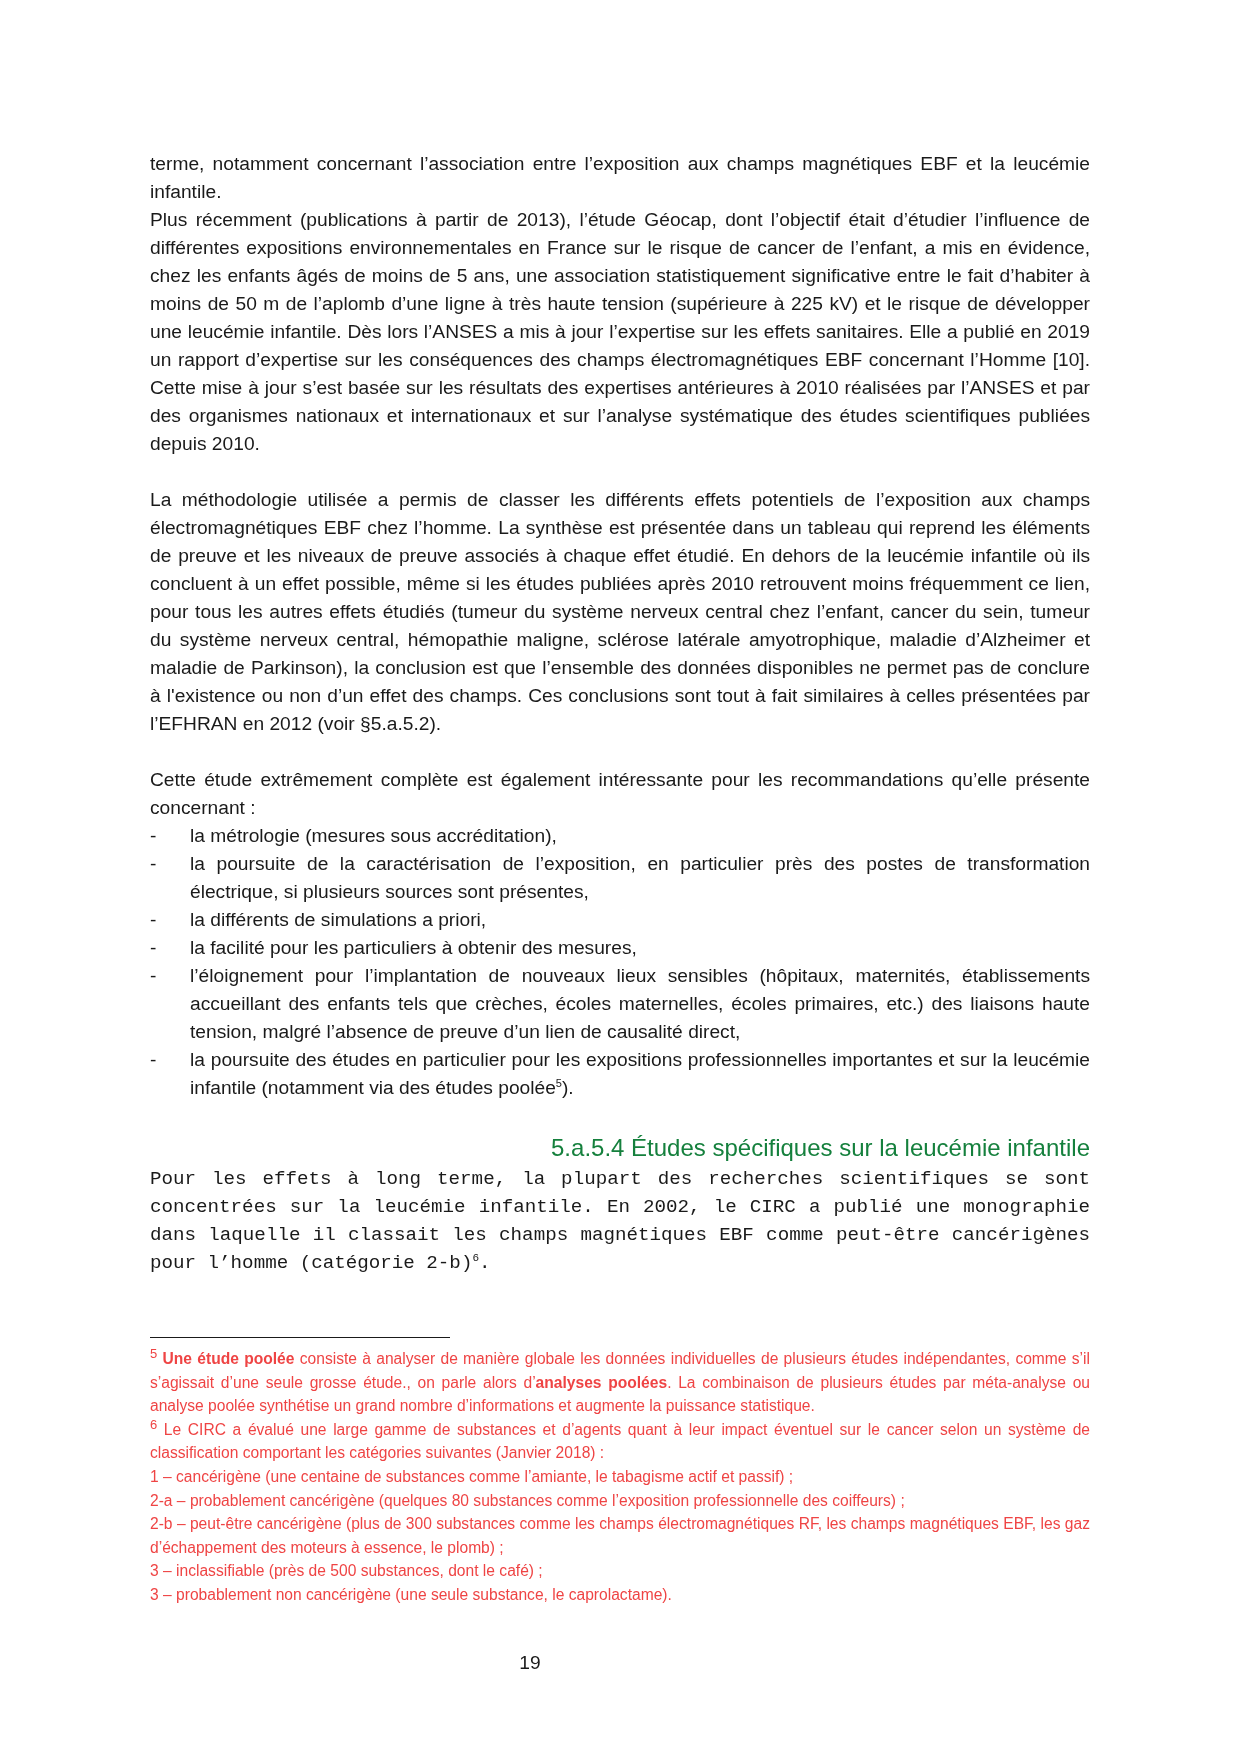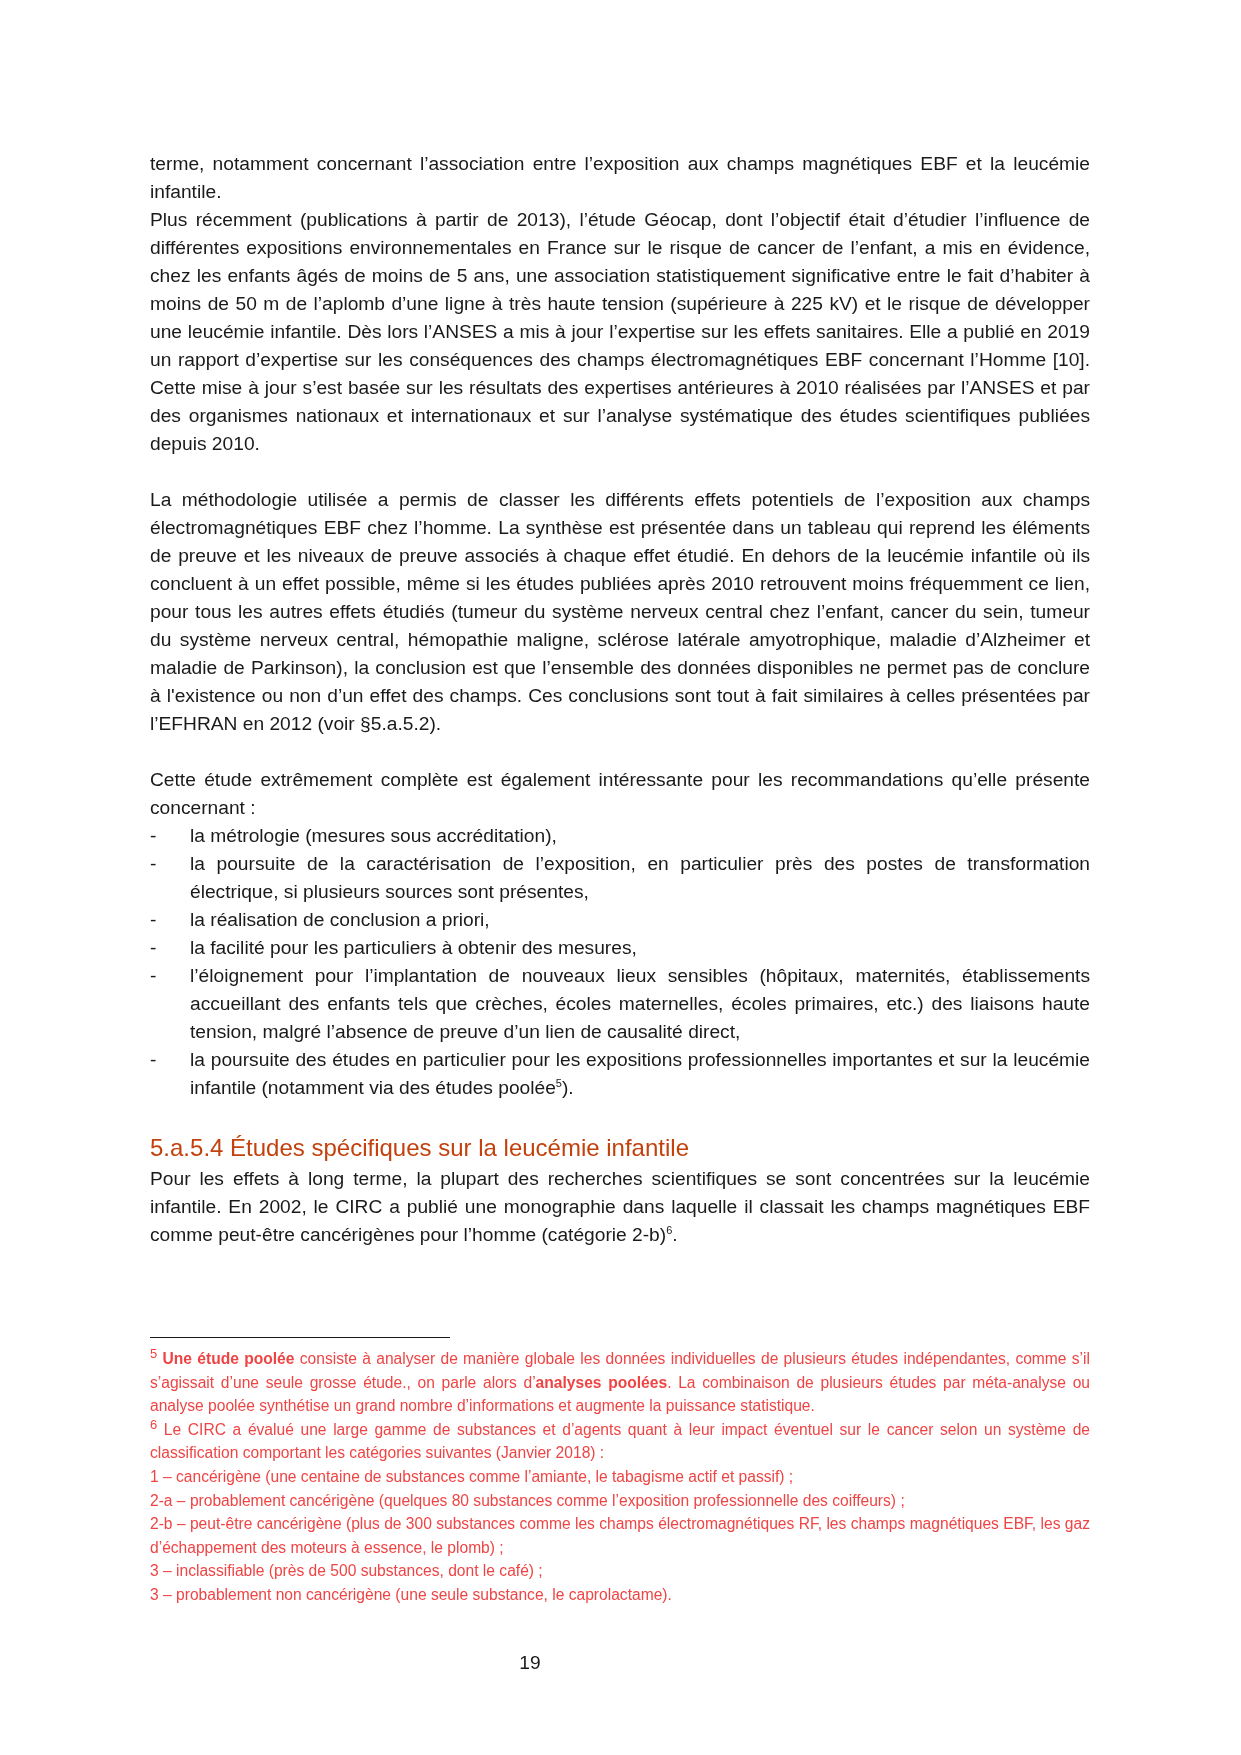--- a/index.html
+++ b/index.html
@@ -14,21 +14,21 @@
     }
     .content p { margin: 0; }
     .gap { height: 28px; }
     .bullets { list-style: none; margin: 0; padding: 0; }
     .bullets li { position: relative; padding-left: 40px; }
     .bullets li .dash { position: absolute; left: 0; top: 0; }
     .heading {
       margin: 29px 0 0 0; font-size: 24px; line-height: 34px; color: #2e74b5; font-weight: normal;
       text-align: left;
     }
-    .after-heading { margin-top: 25px; }
+    .after-heading { margin-top: 25px; font-family: Liberation Mono, monospace; }
     sup.fn { font-size: 11px; line-height: 0; vertical-align: super; }
     .footnote-rule {
       position: absolute; left: 150px; top: 1337px; width: 300px; height: 0; border-top: 1.3px solid #1a1a1a;
     }
     .footnotes {
       position: absolute; left: 150px; top: 1347px; width: 940px;
       font-size: 15.6px; line-height: 23.6px; text-align: justify; color: #ef4444;
     }
     .footnotes p { margin: 0; }
     .footnotes .num { font-size: 13px; vertical-align: super; line-height: 0; }
@@ -45,27 +45,27 @@
   <div class="content">
     <p>terme, notamment concernant l’association entre l’exposition aux champs magnétiques EBF et la leucémie infantile.</p>
     <p>Plus récemment (publications à partir de 2013), l’étude Géocap, dont l’objectif était d’étudier l’influence de différentes expositions environnementales en France sur le risque de cancer de l’enfant, a mis en évidence, chez les enfants âgés de moins de 5 ans, une association statistiquement significative entre le fait d’habiter à moins de 50 m de l’aplomb d’une ligne à très haute tension (supérieure à 225 kV) et le risque de développer une leucémie infantile. Dès lors l’ANSES a mis à jour l’expertise sur les effets sanitaires. Elle a publié en 2019 un rapport d’expertise sur les conséquences des champs électromagnétiques EBF concernant l’Homme [10]. Cette mise à jour s’est basée sur les résultats des expertises antérieures à 2010 réalisées par l’ANSES et par des organismes nationaux et internationaux et sur l’analyse systématique des études scientifiques publiées depuis 2010.</p>
     <div class="gap"></div>
     <p>La méthodologie utilisée a permis de classer les différents effets potentiels de l’exposition aux champs électromagnétiques EBF chez l’homme. La synthèse est présentée dans un tableau qui reprend les éléments de preuve et les niveaux de preuve associés à chaque effet étudié. En dehors de la leucémie infantile où ils concluent à un effet possible, même si les études publiées après 2010 retrouvent moins fréquemment ce lien, pour tous les autres effets étudiés (tumeur du système nerveux central chez l’enfant, cancer du sein, tumeur du système nerveux central, hémopathie maligne, sclérose latérale amyotrophique, maladie d’Alzheimer et maladie de Parkinson), la conclusion est que l’ensemble des données disponibles ne permet pas de conclure à l'existence ou non d’un effet des champs. Ces conclusions sont tout à fait similaires à celles présentées par l’EFHRAN en 2012 (voir §5.a.5.2).</p>
     <div class="gap"></div>
     <p>Cette étude extrêmement complète est également intéressante pour les recommandations qu’elle présente concernant :</p>
     <ul class="bullets">
       <li><span class="dash">-</span><span>la métrologie (mesures sous accréditation),</span></li>
       <li><span class="dash">-</span><span>la poursuite de la caractérisation de l’exposition, en particulier près des postes de transformation électrique, si plusieurs sources sont présentes,</span></li>
-      <li><span class="dash">-</span><span>la réalisation de conclusion a priori,</span></li>
+      <li><span class="dash">-</span><span>la différents de simulations a priori,</span></li>
       <li><span class="dash">-</span><span>la facilité pour les particuliers à obtenir des mesures,</span></li>
       <li><span class="dash">-</span><span>l’éloignement pour l’implantation de nouveaux lieux sensibles (hôpitaux, maternités, établissements accueillant des enfants tels que crèches, écoles maternelles, écoles primaires, etc.) des liaisons haute tension, malgré l’absence de preuve d’un lien de causalité direct,</span></li>
       <li><span class="dash">-</span><span>la poursuite des études en particulier pour les expositions professionnelles importantes et sur la leucémie infantile (notamment via des études poolée</span><sup class="fn">5</sup><span>).</span></li>
     </ul>
 
-    <h2 class="heading" style="color: #c2410c;">5.a.5.4 Études spécifiques sur la leucémie infantile</h2>
+    <h2 class="heading" style="color: #15803d; text-align: right;">5.a.5.4 Études spécifiques sur la leucémie infantile</h2>
 
     <p class="after-heading"><span>Pour les effets à long terme, la plupart des recherches scientifiques se sont concentrées sur la leucémie infantile. En 2002, le CIRC a publié une monographie dans laquelle il classait les champs magnétiques EBF comme peut-être cancérigènes pour l’homme (catégorie 2-b)</span><sup class="fn">6</sup><span>.</span></p>
   </div>
 
   <div class="footnote-rule"></div>
 
   <div class="footnotes">
     <p><span class="num">5</span> <b>Une étude poolée</b><span> consiste à analyser de manière globale les données individuelles de plusieurs études indépendantes, comme s’il s’agissait d’une seule grosse étude., on parle alors d’</span><b>analyses poolées</b><span>. La combinaison de plusieurs études par méta-analyse ou analyse poolée synthétise un grand nombre d’informations et augmente la puissance statistique.</span></p>
     <p><span class="num">6</span><span> Le CIRC a évalué une large gamme de substances et d’agents quant à leur impact éventuel sur le cancer selon un système de classification comportant les catégories suivantes (Janvier 2018)  :</span></p>
     <p>1 – cancérigène (une centaine de substances comme l’amiante, le tabagisme actif et passif) ;</p>

